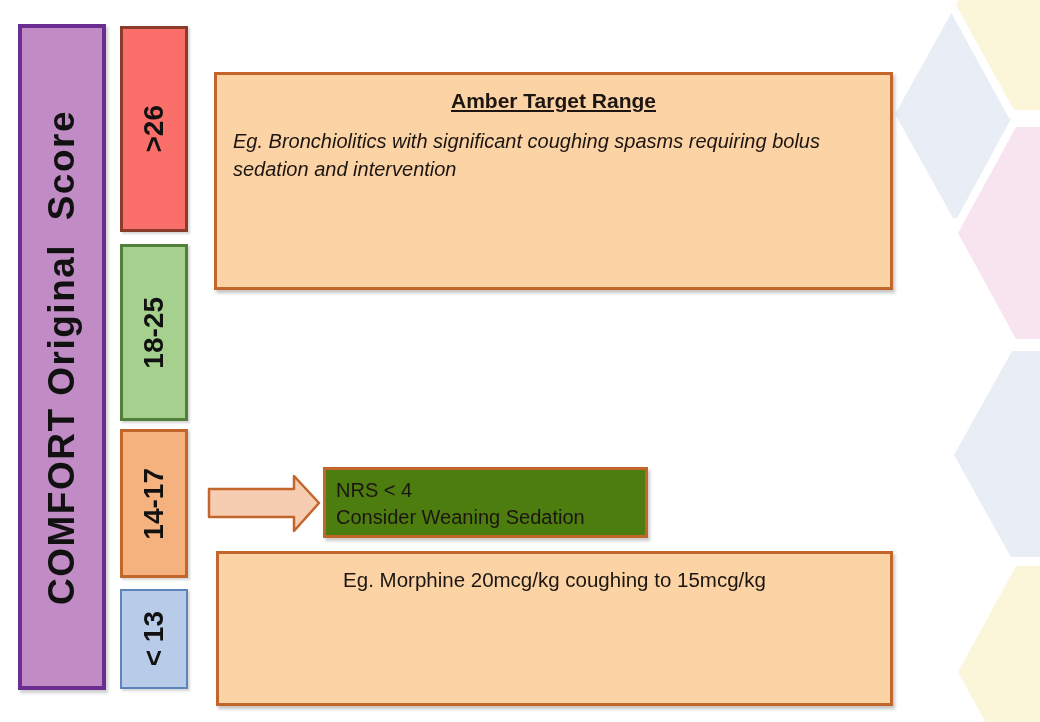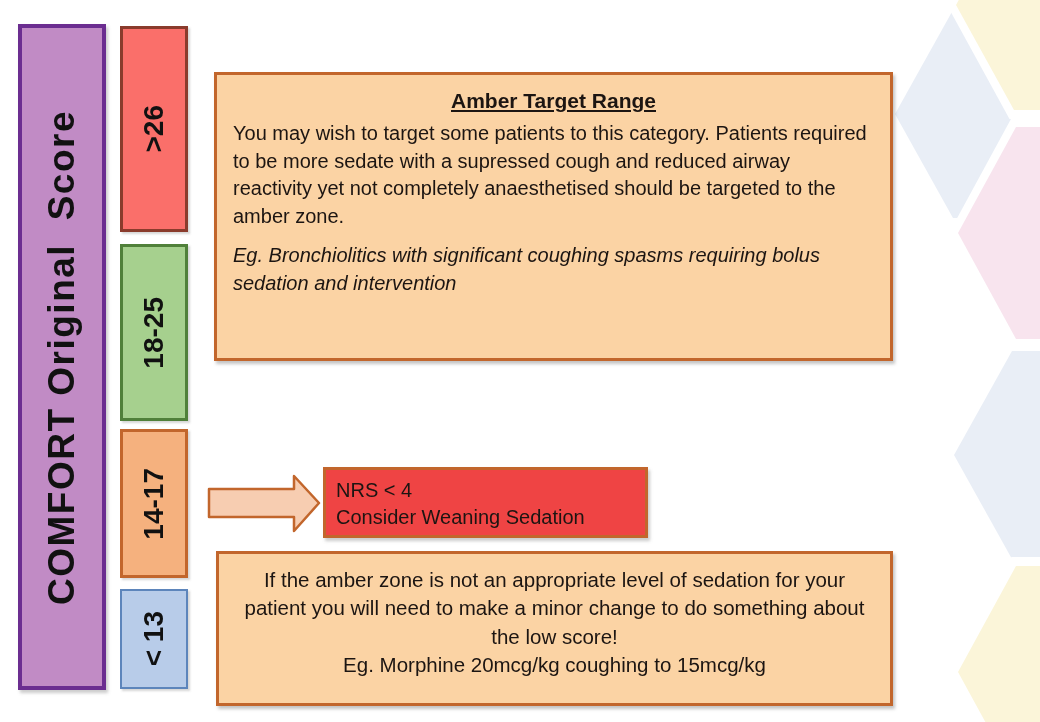--- a/index.html
+++ b/index.html
@@ -32,38 +32,38 @@
     display:flex;align-items:center;justify-content:center;
     box-shadow:2px 2px 2px rgba(120,120,120,.3);
   }
   .rlabel{font-size:28px;}
   .range-red{top:26px;height:206px;background:#fa6f6a;border:3px solid #8a3b2c;}
   .range-green{top:244px;height:177px;background:#a6d08e;border:3px solid #50803a;}
   .range-orange{top:429px;height:149px;background:#f5b17e;border:3px solid #c2662c;}
   .range-blue{top:589px;height:100px;background:#b8cce9;border:2px solid #5d85bb;}
   
   .amber-box{
-    position:absolute;left:214px;top:72px;width:679px;height:289px;
+    position:absolute;left:214px;top:72px;width:679px;height:218px;
     background:#fbd3a4;border:3px solid #c2662c;box-sizing:border-box;
     padding:12px 16px 10px 16px;font-size:20px;line-height:1.38;
     box-shadow:2px 3px 3px rgba(110,110,110,.4);
   }
   .amber-title{font-weight:bold;text-decoration:underline;text-align:center;font-size:21px;margin-bottom:4px;}
   .amber-example{font-style:italic;margin-top:12px;}
   .low-box{
     position:absolute;left:216px;top:551px;width:677px;height:155px;
     background:#fbd3a4;border:3px solid #c2662c;box-sizing:border-box;
     padding:12px 14px;font-size:20.5px;line-height:1.38;text-align:center;
     box-shadow:2px 3px 3px rgba(110,110,110,.4);
   }
   
   .arrow-svg{position:absolute;left:205px;top:472px;}
   .nrs-box{
     position:absolute;left:323px;top:467px;width:325px;height:71px;
-    background:#ef4444;border:3px solid #c2662c;box-sizing:border-box;
+    background:#4d7c0f;border:3px solid #c2662c;box-sizing:border-box;
     padding:7px 10px;font-size:20px;line-height:1.35;
     box-shadow:2px 3px 3px rgba(110,110,110,.35);
   }
   .bold{font-weight:normal;}
 </style>
 </head>
 <body>
 
 <div class="canvas">
 
@@ -95,31 +95,29 @@
   </div>
   <div class="range range-orange">
     <span class="vtext rlabel">14-17</span>
   </div>
   <div class="range range-blue">
     <span class="vtext rlabel">&lt; 13</span>
   </div>
 
   <div class="amber-box">
     <div class="amber-title">Amber Target Range</div>
-    <div class="amber-body">You may wish to target some patients to this category. Patients required to be more sedate with a supressed cough and reduced airway reactivity yet not completely anaesthetised should be targeted to the amber zone.</div>
     <div class="amber-example">Eg. Bronchiolitics with significant coughing spasms requiring bolus sedation and intervention</div>
   </div>
 
   <svg class="arrow-svg" width="118" height="64" viewBox="0 0 118 64">
     <polygon points="4,17 89,17 89,4 114,31 89,59 89,45 4,45" fill="#f7cdb1" stroke="#c2662c" stroke-width="2.5" stroke-linejoin="round"></polygon>
   </svg>
 
   <div class="nrs-box">
     <div>NRS &lt; 4</div>
     <div class="bold">Consider Weaning Sedation</div>
   </div>
 
   <div class="low-box">
-    <div>If the amber zone is not an appropriate level of sedation for your patient you will need to make a minor change to do something about the low score!</div>
     <div>Eg. Morphine 20mcg/kg coughing to 15mcg/kg</div>
   </div>
 
 </div>
 
 </body></html>

